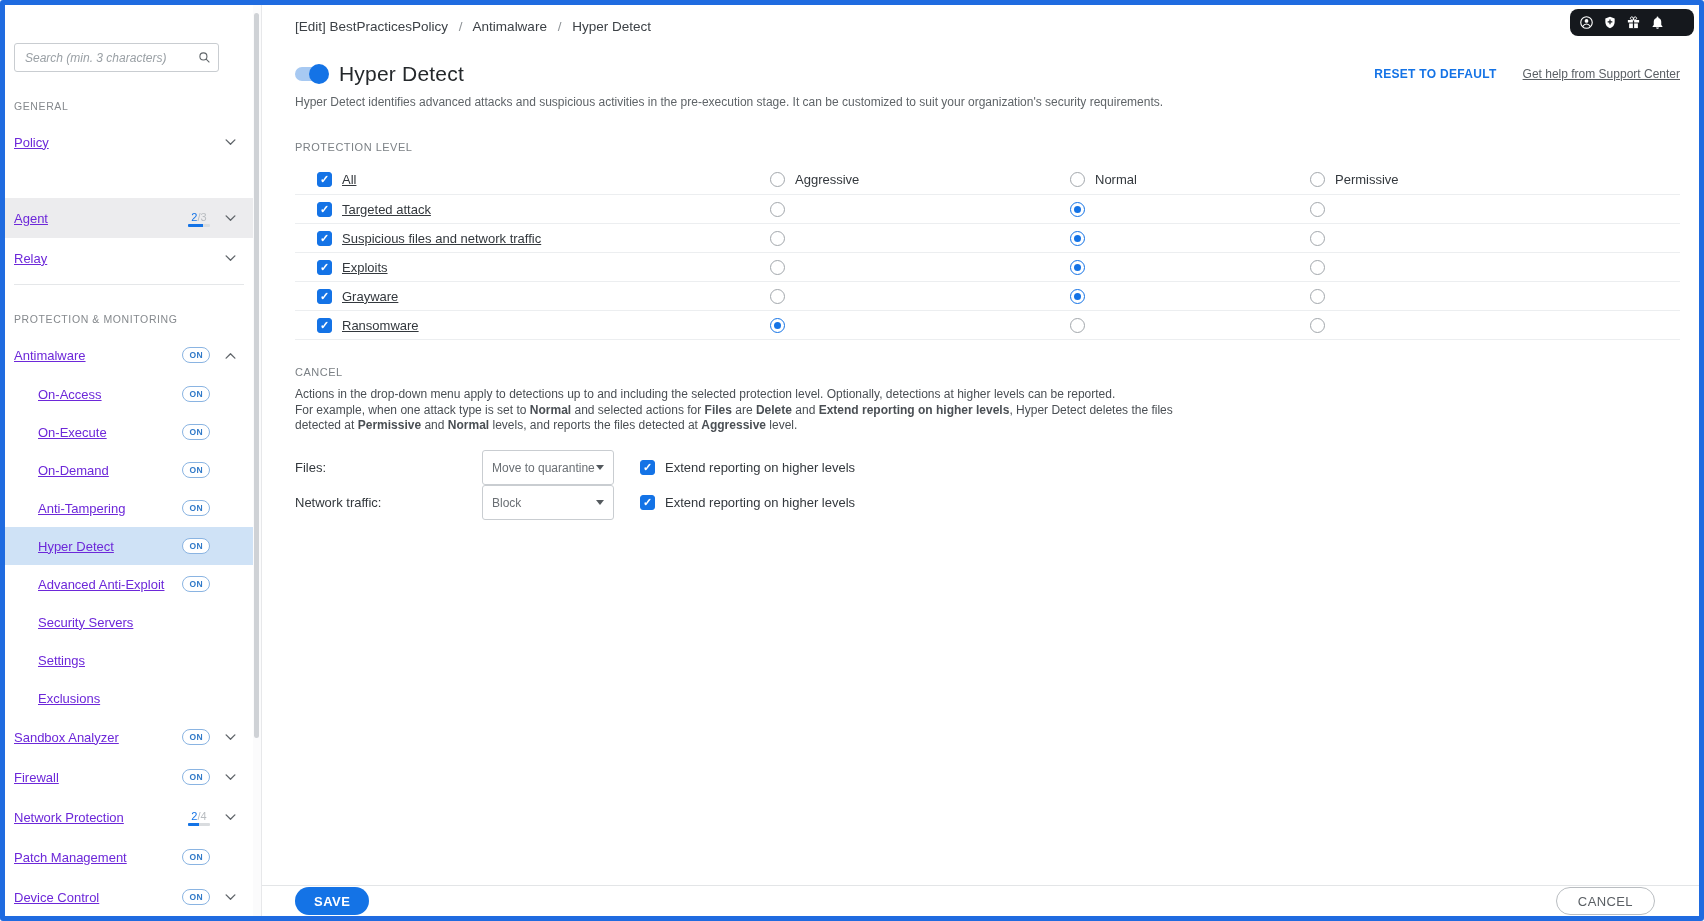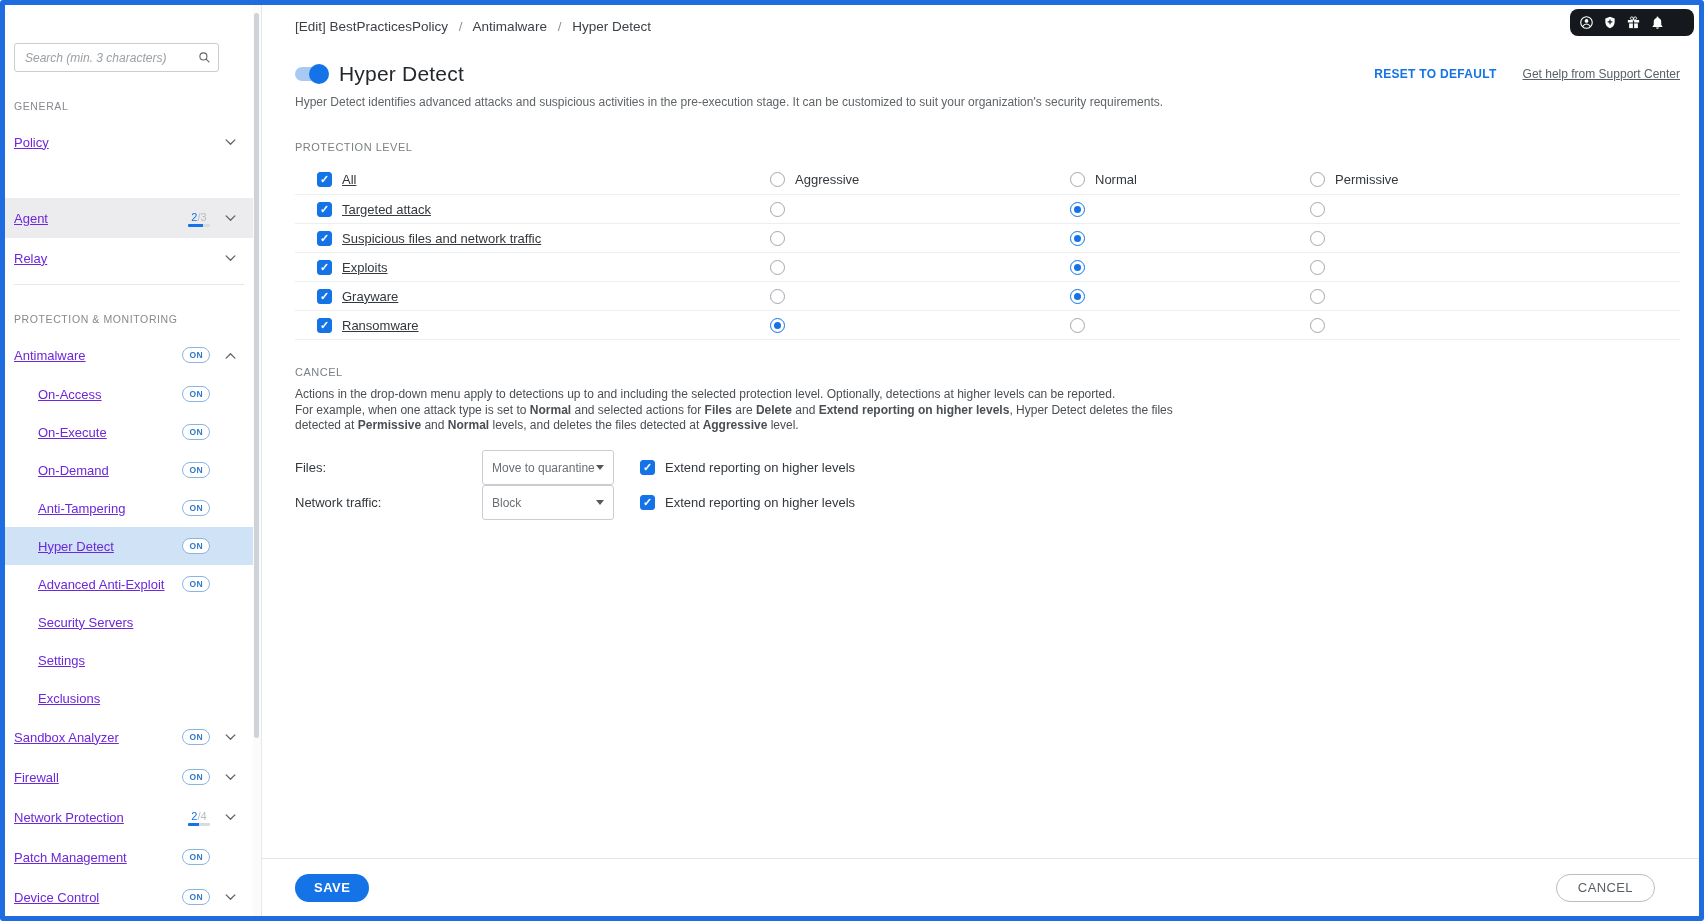--- a/index.html
+++ b/index.html
@@ -84,21 +84,21 @@
   .action-row.first { margin-top:20px; }
   .action-row.second { margin-top:7px; }
   .action-label { width:187px; font-size:13px; color:#33383d; }
   .dropdown { width:132px; height:35px; border:1px solid #c9cdd1; border-radius:3px; background:#fff;
               display:flex; align-items:center; justify-content:space-between; padding:0 9px; cursor:pointer; }
   .dropdown-value { font-size:12px; color:#6a6f74; }
   .caret { width:0; height:0; border-left:4px solid transparent; border-right:4px solid transparent; border-top:5px solid #555a5f; }
   .extend-group { display:flex; align-items:center; margin-left:26px; gap:10px; }
   .extend-label { font-size:13px; color:#33383d; }
 
-  footer { height:58px; border-top:1px solid #e3e5e7; display:flex; align-items:center; padding:0 44px 0 33px; }
+  footer { height:31px; border-top:1px solid #e3e5e7; display:flex; align-items:center; padding:0 44px 0 33px; }
   .save-btn { background:var(--accent,#1473e6); color:#fff; border:none; border-radius:15px; height:28px; padding:0 19px;
               font-size:13px; font-weight:600; letter-spacing:.5px; font-family:"Liberation Sans", sans-serif; cursor:pointer; }
   .cancel-btn { margin-left:auto; background:#fff; color:#5a5f64; border:1px solid #b9bdc1; border-radius:15px; height:28px;
                 padding:0 21px; font-size:13px; letter-spacing:.4px; font-family:"Liberation Sans", sans-serif; cursor:pointer; }
 </style>
 </head>
 <body>
 
 <div class="window">
 
@@ -377,21 +377,21 @@
             <div class="ptl-cell">
               <div class="radio"></div>
             </div>
           </div>
         </div>
 
       <div class="section-heading actions-heading">CANCEL</div>
       <div class="actions-desc">
           <div><span>Actions in the drop-down menu apply to detections up to and including the selected protection level. Optionally, detections at higher levels can be reported.</span></div>
           <div><span>For example, when one attack type is set to </span><b>Normal</b><span> and selected actions for </span><b>Files</b><span> are </span><b>Delete</b><span> and </span><b>Extend reporting on higher levels</b><span>, Hyper Detect deletes the files</span></div>
-          <div><span>detected at </span><b>Permissive</b><span> and </span><b>Normal</b><span> levels, and deletes the files detected at </span><b>Aggressive</b><span> level.</span></div>
+          <div><span>detected at </span><b>Permissive</b><span> and </span><b>Normal</b><span> levels, and reports the files detected at </span><b>Aggressive</b><span> level.</span></div>
         </div>
 
       <div class="action-row first">
         <span class="action-label">Files:</span>
         <div class="dropdown">
           <span class="dropdown-value">Move to quarantine</span>
           <span class="caret"></span>
         </div>
         <div class="extend-group">
           <div class="checkbox checked"></div>

